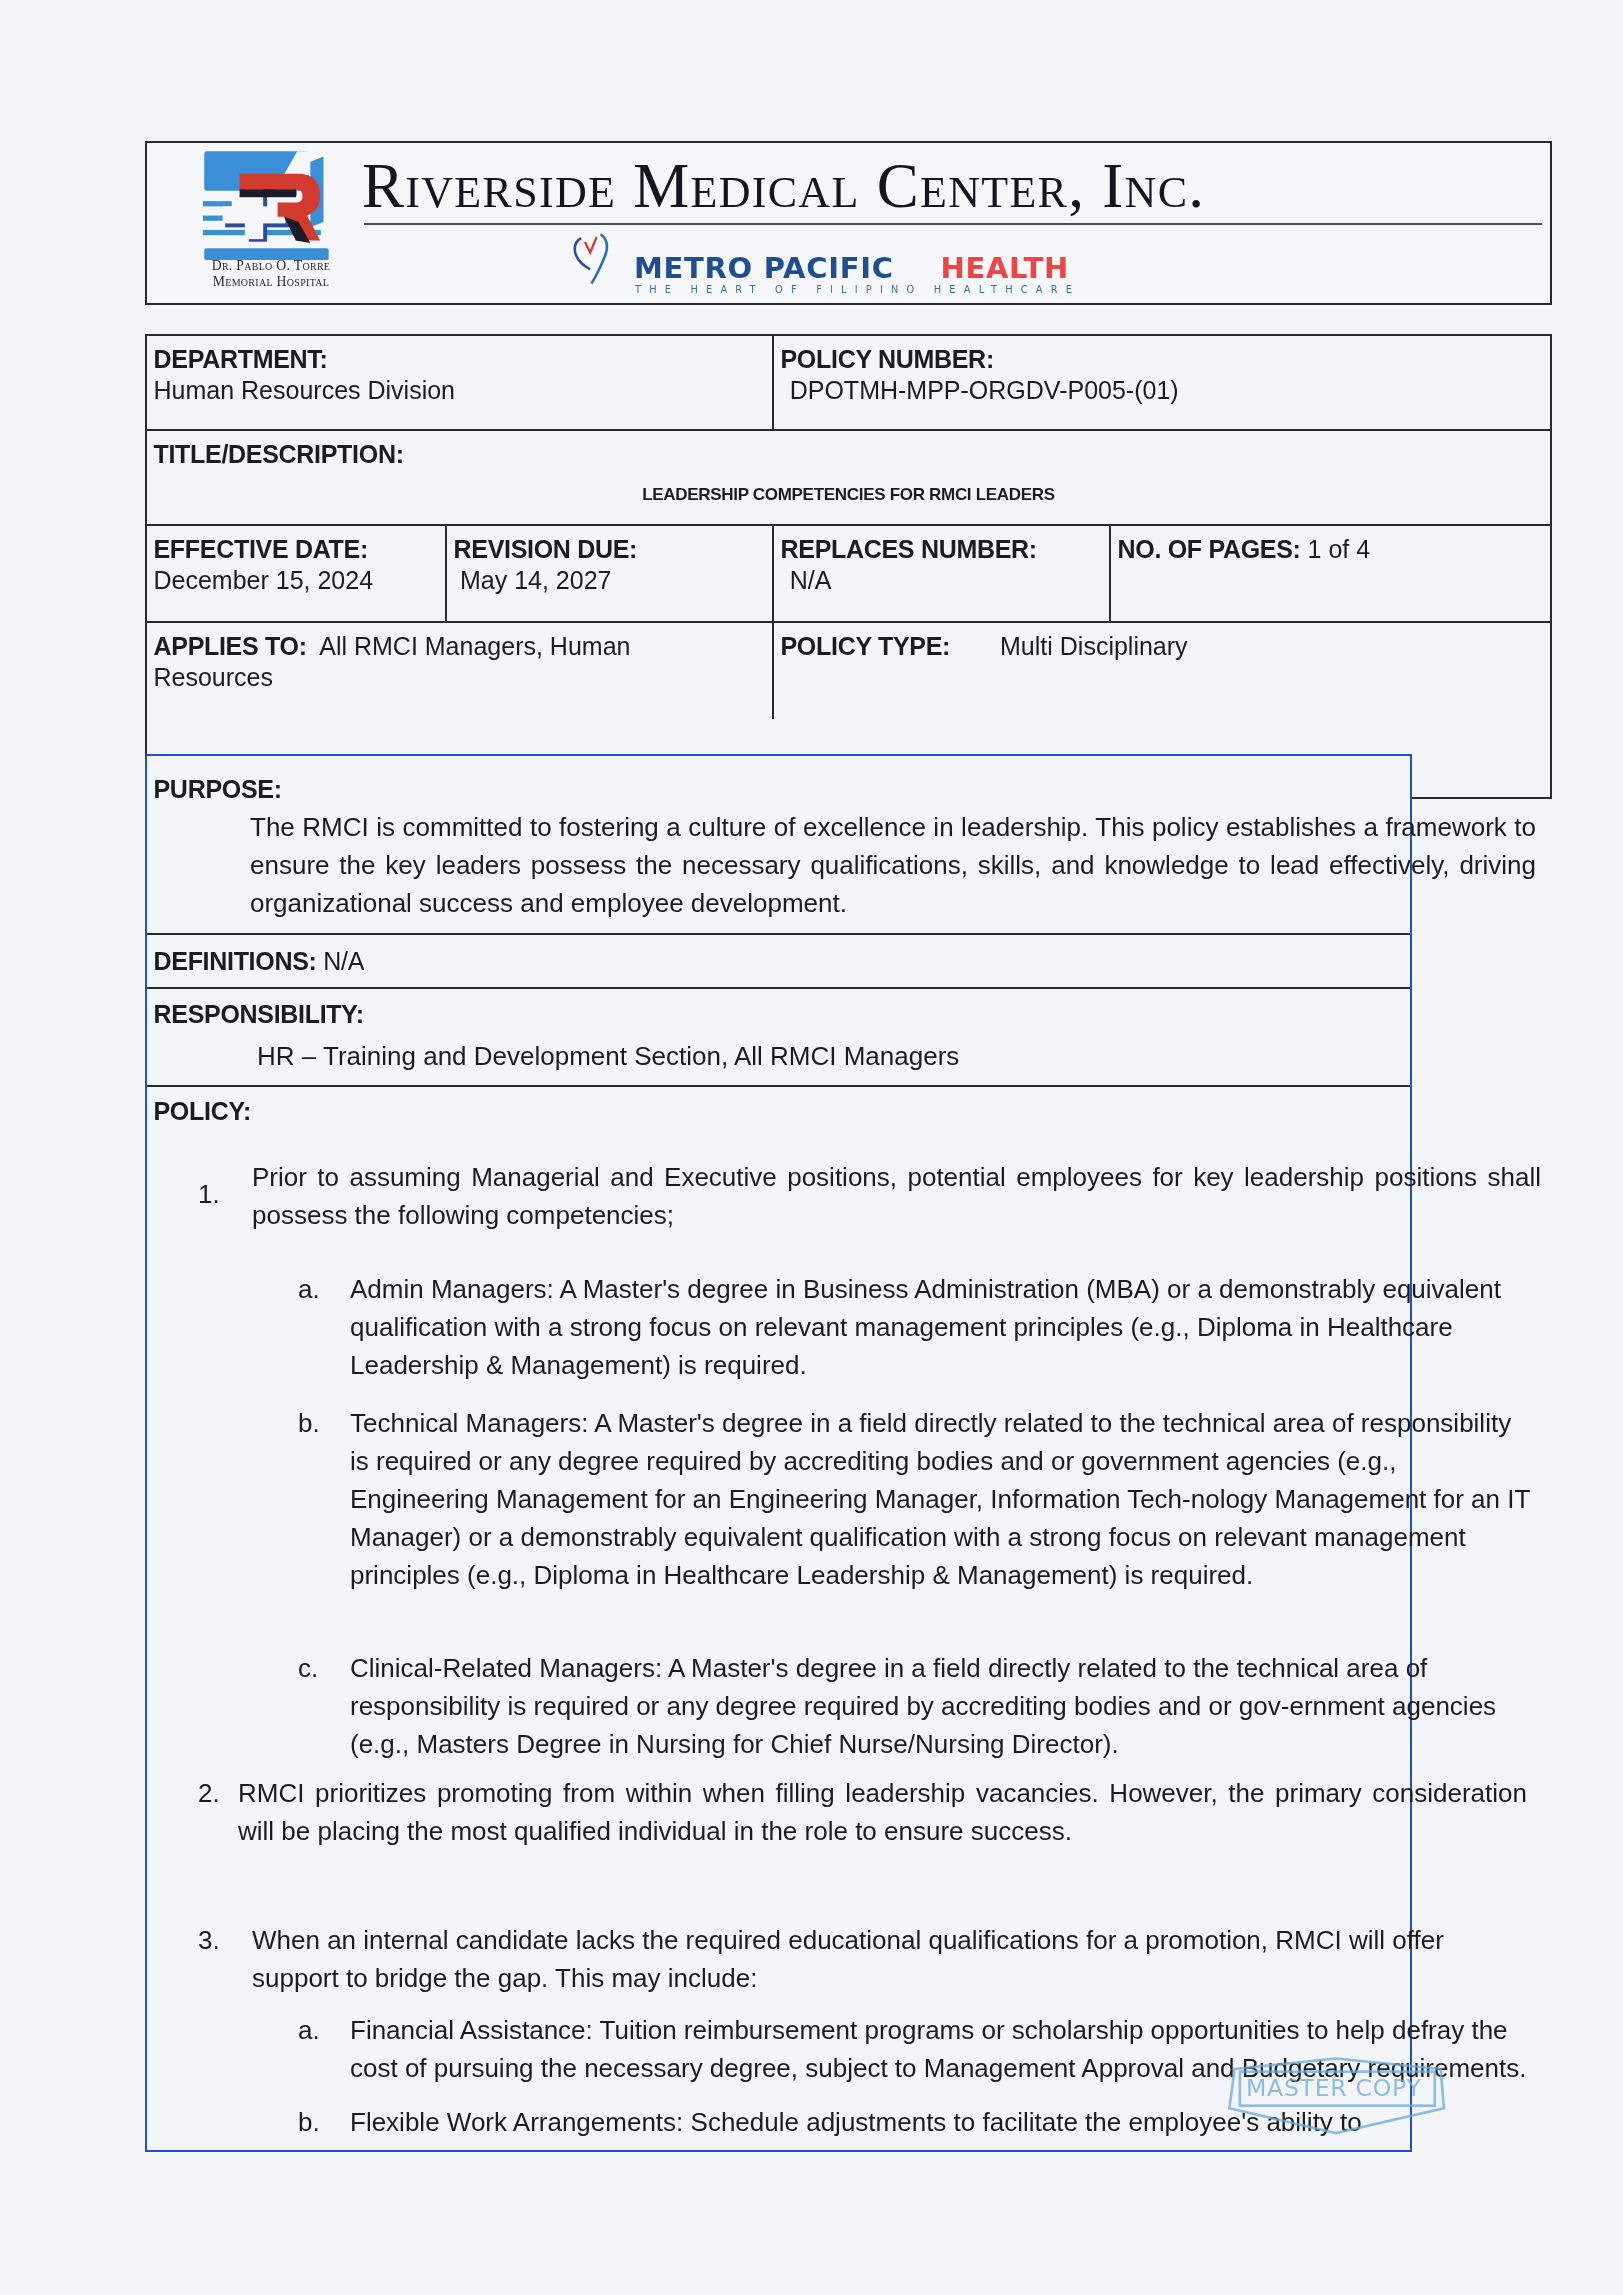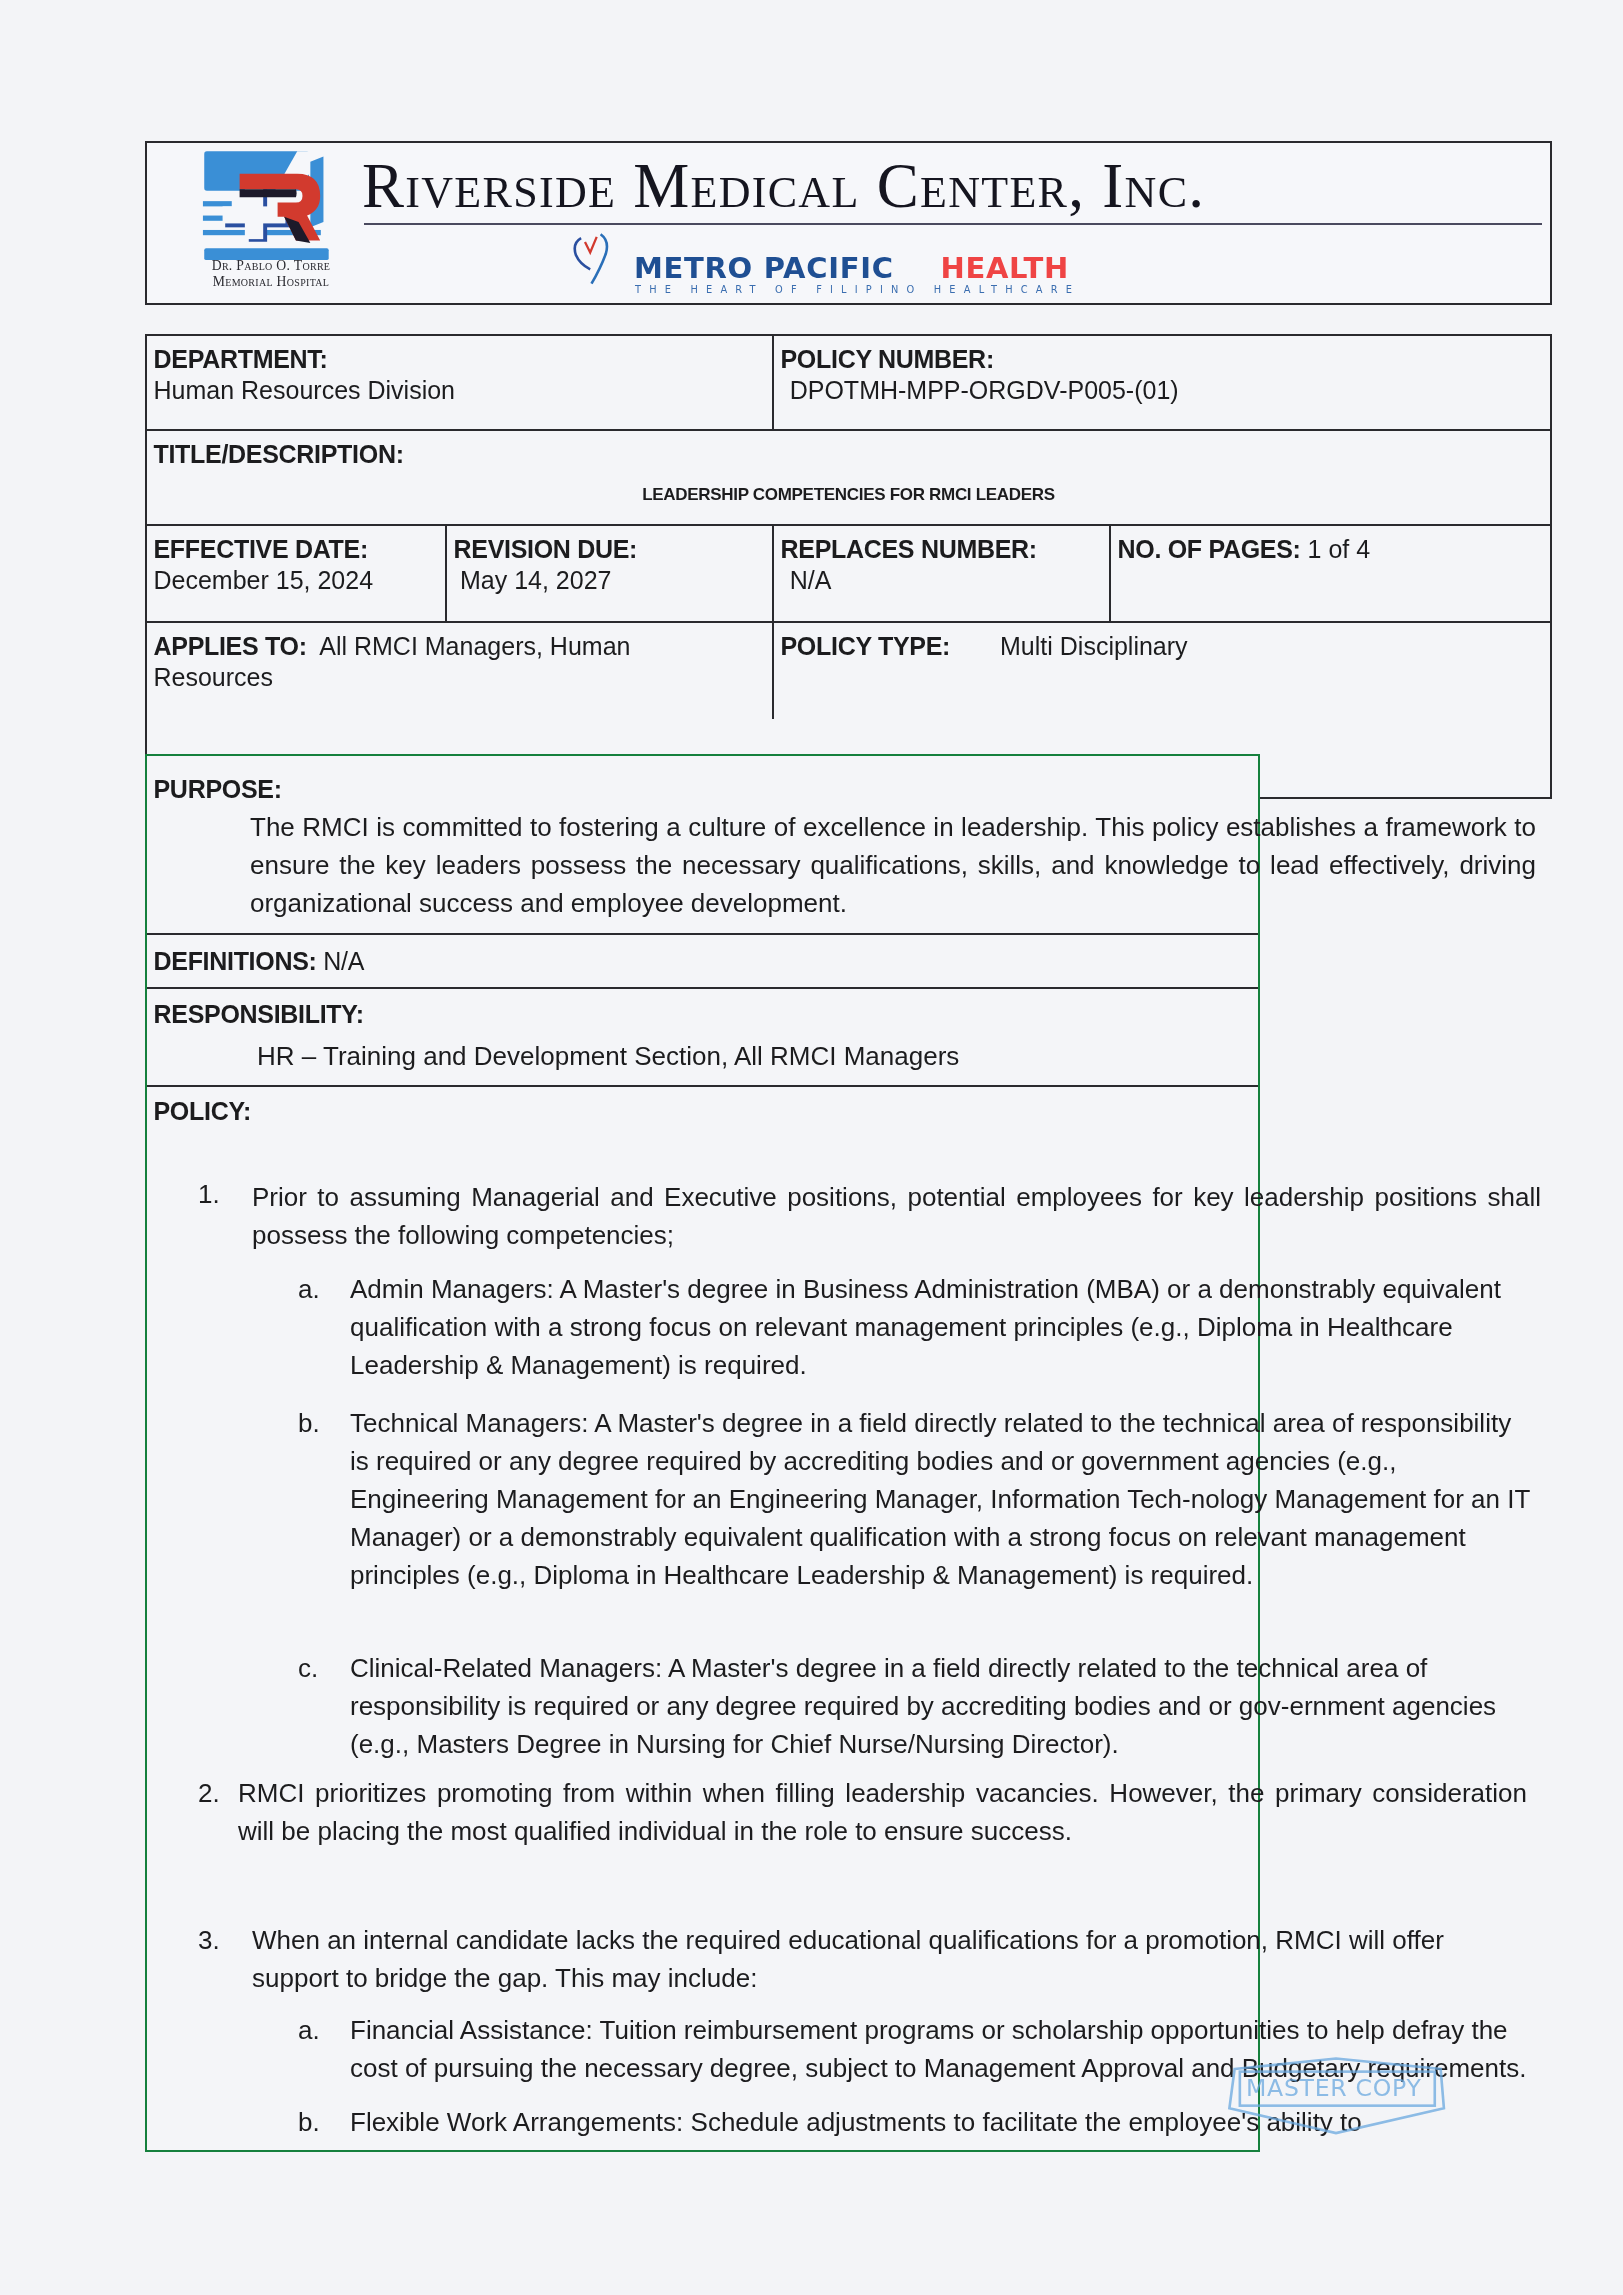--- a/index.html
+++ b/index.html
@@ -20,21 +20,21 @@
 
   
   .info { position: absolute; left: 145px; top: 334px; width: 1407px; height: 465px; border: 2px solid #2a2a2e; background: #f4f5f8; }
   .cell { position: absolute; font-size: 25px; line-height: 31px; color: #1c1c1e; padding: 7.9px 6.5px; }
   .lbl { font-weight: 700; letter-spacing: -0.3px; }
   .hline { position: absolute; left: 0; width: 100%; height: 2px; background: #2a2a2e; }
   .vline { position: absolute; width: 2px; background: #2a2a2e; }
   .title-center { position: absolute; left: 0; width: 100%; text-align: center; font-size: 17px; line-height: 31px; font-weight: 700; letter-spacing: -0.3px; }
 
   
-  .body { position: absolute; left: 145px; top: 754px; width: 1115px; height: 1398px; border: 2px solid #15803d; background: #f4f5f8; }
+  .body { position: absolute; left: 145px; top: 754px; width: 1267px; height: 1398px; border: 2px solid #1d4ed8; background: #f4f5f8; }
   .sec-lbl { position: absolute; left: 6.5px; font-size: 25px; line-height: 31px; font-weight: 700; letter-spacing: -0.3px; }
   .para { position: absolute; font-size: 26px; line-height: 38px; color: #1c1c1e; }
   .justify { text-align: justify; text-align-last: left; }
   .li { position: absolute; font-size: 26px; line-height: 38px; color: #1c1c1e; }
   .li-num { position: absolute; font-size: 26px; line-height: 38px; }
   .stamp { position: absolute; left: 1068px; top: 1301px; width: 242px; height: 79px; opacity: 0.75; pointer-events: none; }
   .stamp-txt { position: absolute; left: 31px; top: 17px; font-family: "DejaVu Sans", sans-serif; font-size: 23.6px; letter-spacing: 0.7px; color: #6aa8df; white-space: nowrap; }
 </style>
 </head>
 <body>
@@ -139,21 +139,21 @@
     <span>DEFINITIONS:</span>
     <span style="font-weight:400">N/A</span>
   </div>
 
   <div class="sec-lbl" style="top:243px">RESPONSIBILITY:</div>
   <div class="para" style="left:110px; top:281px; width:1244px">HR – Training and Development Section, All RMCI Managers</div>
 
   <div class="sec-lbl" style="top:340px">POLICY:</div>
 
   <div class="li-num" style="left:51px; top:419px">1.</div>
-  <div class="li justify" style="left:105px; top:422px; width:1289px">Prior to assuming Managerial and Executive positions, potential employees for key leadership positions shall possess the following competencies;</div>
+  <div class="li justify" style="left:105px; top:402px; width:1289px">Prior to assuming Managerial and Executive positions, potential employees for key leadership positions shall possess the following competencies;</div>
 
   <div class="li-num" style="left:151px; top:514px">a.</div>
   <div class="li" style="left:203px; top:514px; width:1178px">Admin Managers: A Master's degree in Business Administration (MBA) or a demonstrably equivalent qualification with a strong focus on relevant management principles (e.g., Diploma in Healthcare Leadership &amp; Management) is required.</div>
 
   <div class="li-num" style="left:151px; top:648px">b.</div>
   <div class="li" style="left:203px; top:648px; width:1185px">Technical Managers: A Master's degree in a field directly related to the technical area of responsibility is required or any degree required by accrediting bodies and or government agencies (e.g., Engineering Management for an Engineering Manager, Information Tech-nology Management for an IT Manager) or a demonstrably equivalent qualification with a strong focus on relevant management principles (e.g., Diploma in Healthcare Leadership &amp; Management) is required.</div>
 
   <div class="li-num" style="left:151px; top:893px">c.</div>
   <div class="li" style="left:203px; top:893px; width:1185px">Clinical-Related Managers: A Master's degree in a field directly related to the technical area of responsibility is required or any degree required by accrediting bodies and or gov-ernment agencies (e.g., Masters Degree in Nursing for Chief Nurse/Nursing Director).</div>
 

